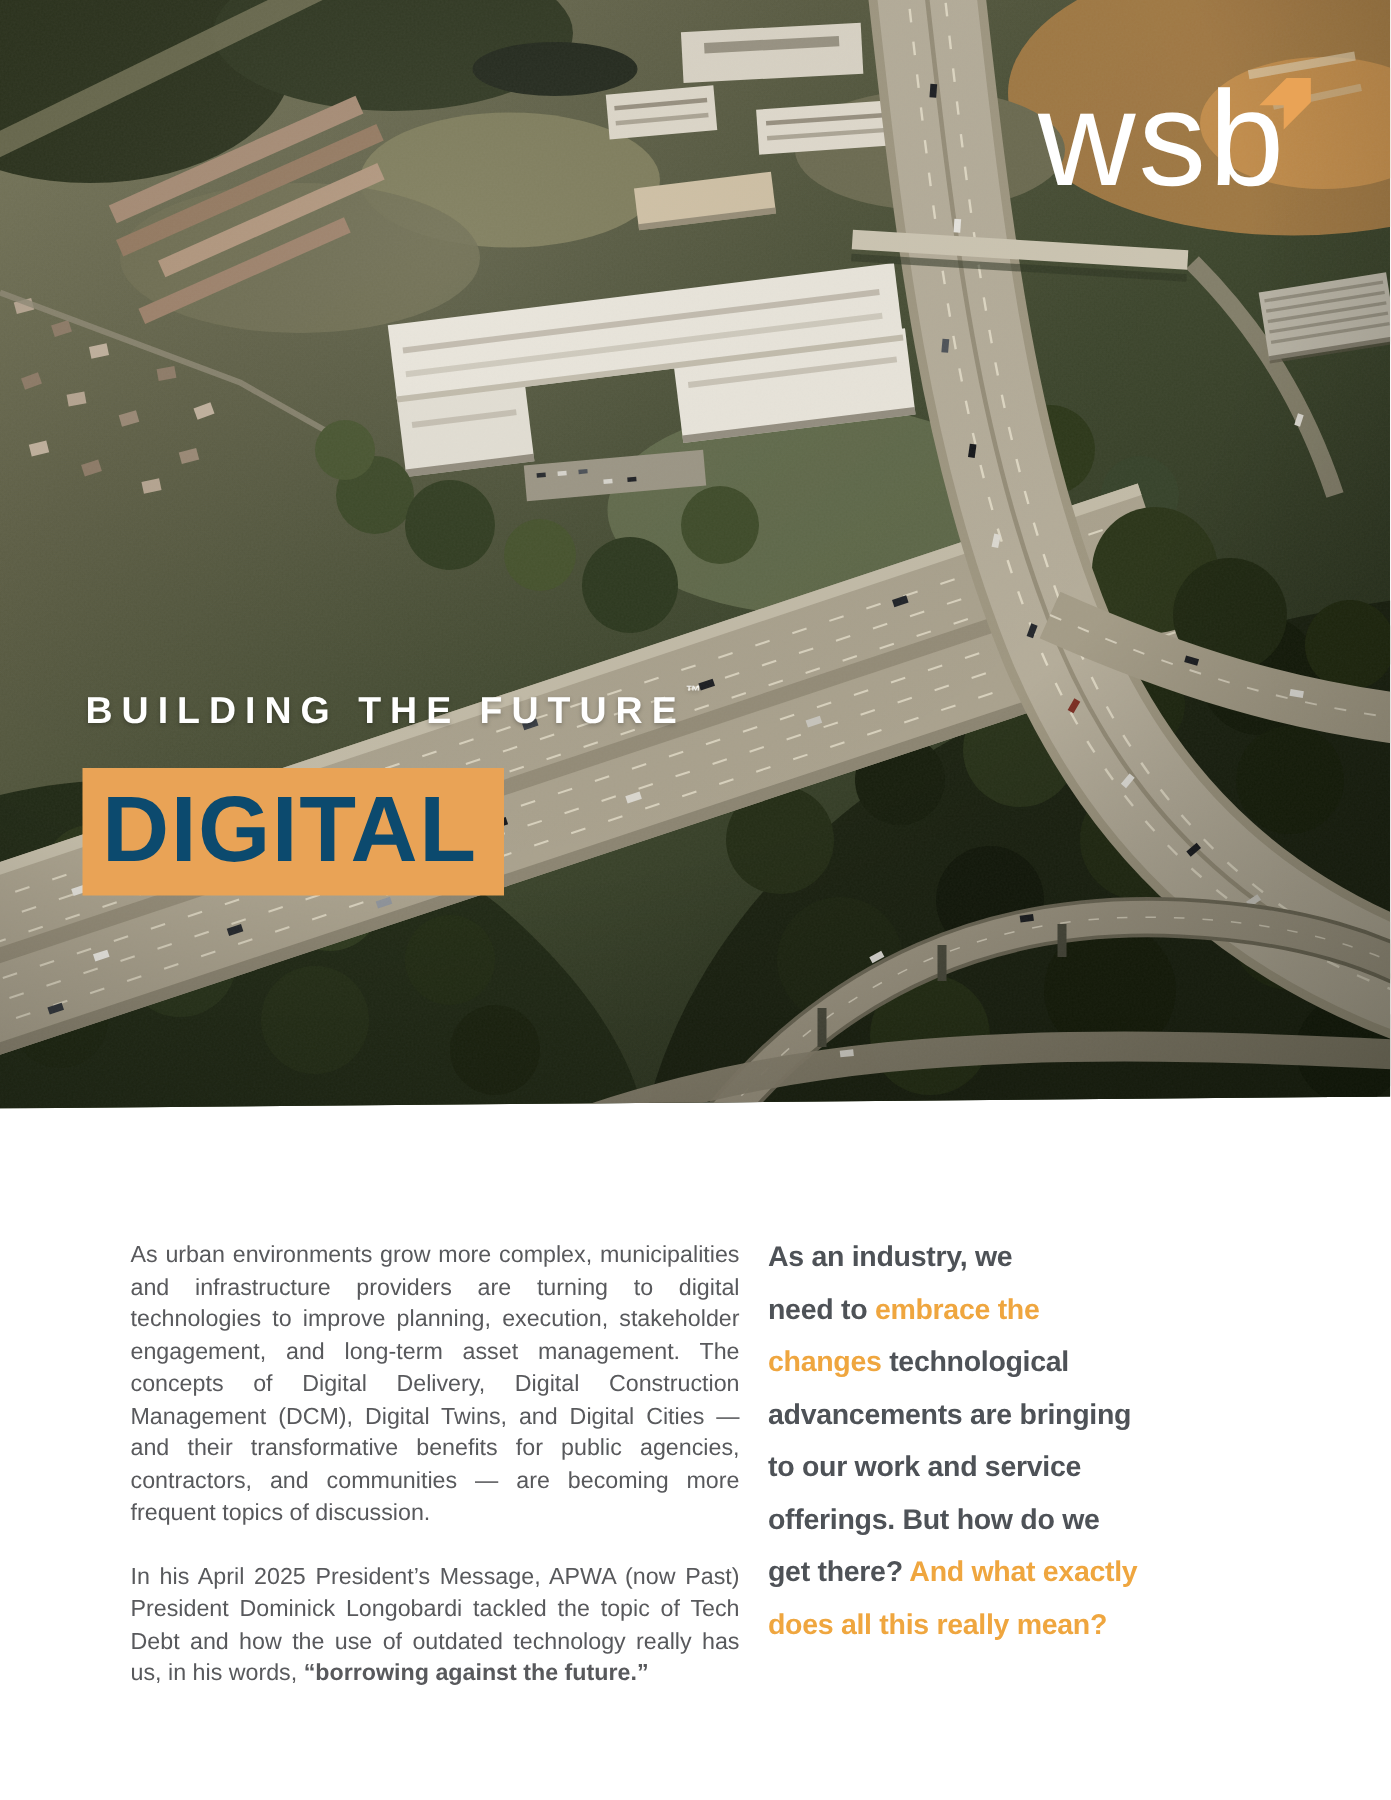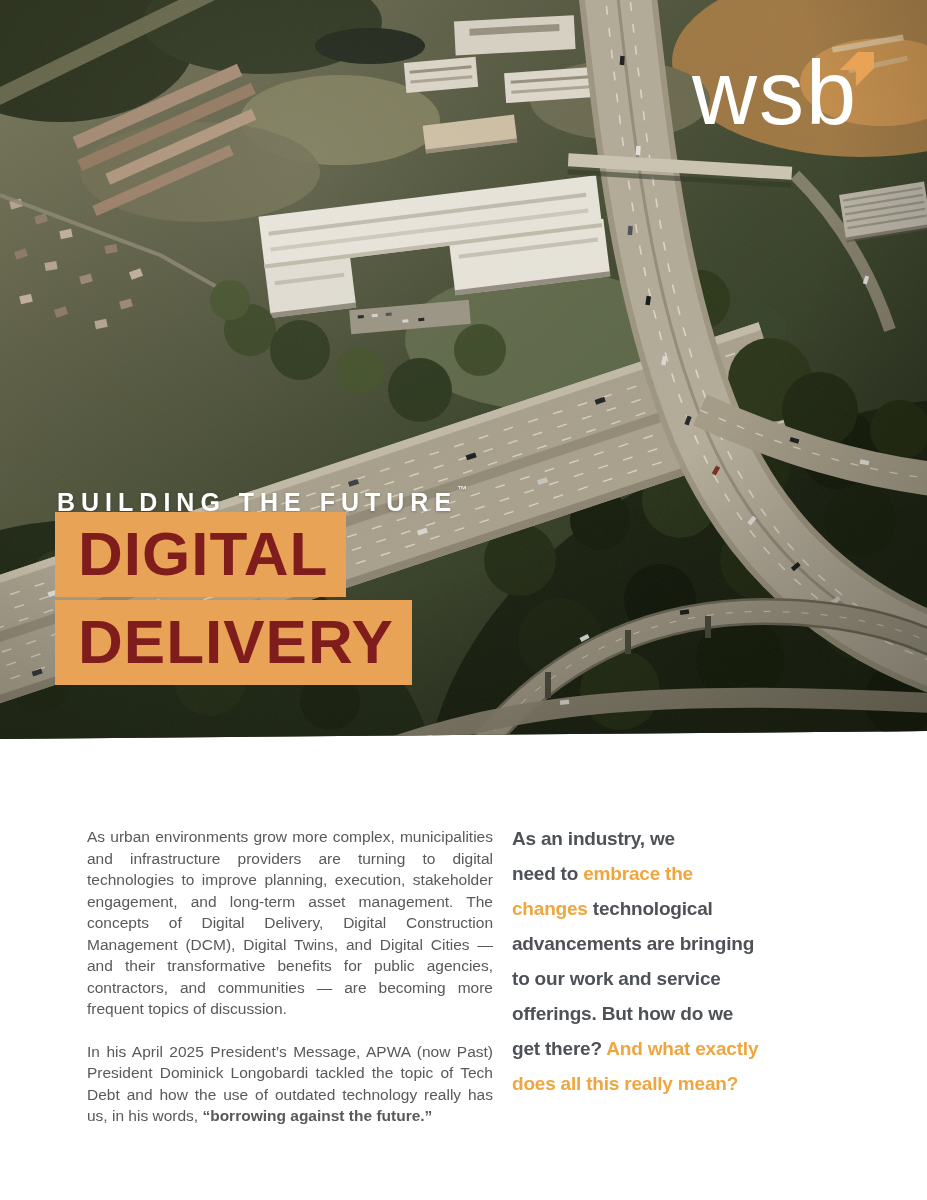--- a/index.html
+++ b/index.html
@@ -18,28 +18,27 @@
   .logo-text{
     position:absolute;left:0;top:0;font-size:90px;line-height:95px;font-weight:400;
     letter-spacing:2px;color:#ffffff;
   }
   .logo-arrow{position:absolute;left:138px;top:6px;width:44px;height:40px;}
   
   .kicker{
     position:absolute;left:57px;top:456px;color:#ffffff;font-weight:800;
     font-size:25px;letter-spacing:6px;white-space:nowrap;
     text-shadow:0 1px 3px rgba(0,0,0,.25);
-    margin-top:28px;
   }
   .kicker sup{font-size:10px;letter-spacing:0;vertical-align:18px;opacity:.8;}
   .headline{position:absolute;left:55px;top:512px;}
   .hl-line{
-    display:table;background:var(--orange,#E9A356);color:#7f1d1d;
+    display:table;background:var(--orange,#E9A356);color:#0c4a6e;
     font-weight:800;font-size:62px;line-height:1;letter-spacing:1px;
-    padding:11px 18px 12px 23px;margin-bottom:3px;white-space:nowrap;
+    padding:11px 18px 12px 13px;margin-bottom:3px;white-space:nowrap;
   }
   
   .col-left{
     position:absolute;left:55px;top:826px;width:406px;
     font-size:15.5px;line-height:1.39;color:var(--body-text,#58595C);
     text-align:justify;
     margin-left:32px;
   }
   .body-p{margin:0 0 21px 0;}
   .seg-bold{font-weight:bold;}
@@ -295,21 +294,20 @@
     <span class="logo-text">wsb</span>
     <svg class="logo-arrow" viewBox="0 0 46 42">
       <polygon points="10,19 29,0 46,0 46,17 27,36 27,19" fill="#E9A356"></polygon>
     </svg>
   </div>
 
   <div class="kicker"><span>BUILDING THE FUTURE</span><sup>™</sup></div>
 
   <div class="headline">
     <div class="hl-line">DIGITAL</div>
-    <div class="hl-line">DELIVERY</div>
   </div>
 
   <div class="col-left">
     <p class="body-p"><span>As urban environments grow more complex, municipalities and infrastructure providers are turning to digital technologies to improve planning, execution, stakeholder engagement, and long-term asset management. The concepts of Digital Delivery, Digital Construction Management (DCM), Digital Twins, and Digital Cities — and their transformative benefits for public agencies, contractors, and communities — are becoming more frequent topics of discussion.</span></p>
     <p class="body-p"><span>In his April 2025 President’s Message, APWA (now Past) President Dominick Longobardi tackled the topic of Tech Debt and how the use of outdated technology really has us, in his words, </span><span class="seg-bold">“borrowing against the future.”</span></p>
   </div>
 
   <div class="pull-quote"><span>As an industry, we</span><br><span>need to </span><span class="seg-orange">embrace the</span><br><span class="seg-orange">changes</span><span> technological</span><br><span>advancements are bringing</span><br><span>to our work and service</span><br><span>offerings. But how do we</span><br><span>get there? </span><span class="seg-orange">And what exactly</span><br><span class="seg-orange">does all this really mean?</span></div>
 
   <div class="page-footer">DIGITAL DELIVERY FOR CITIES | 1</div>

